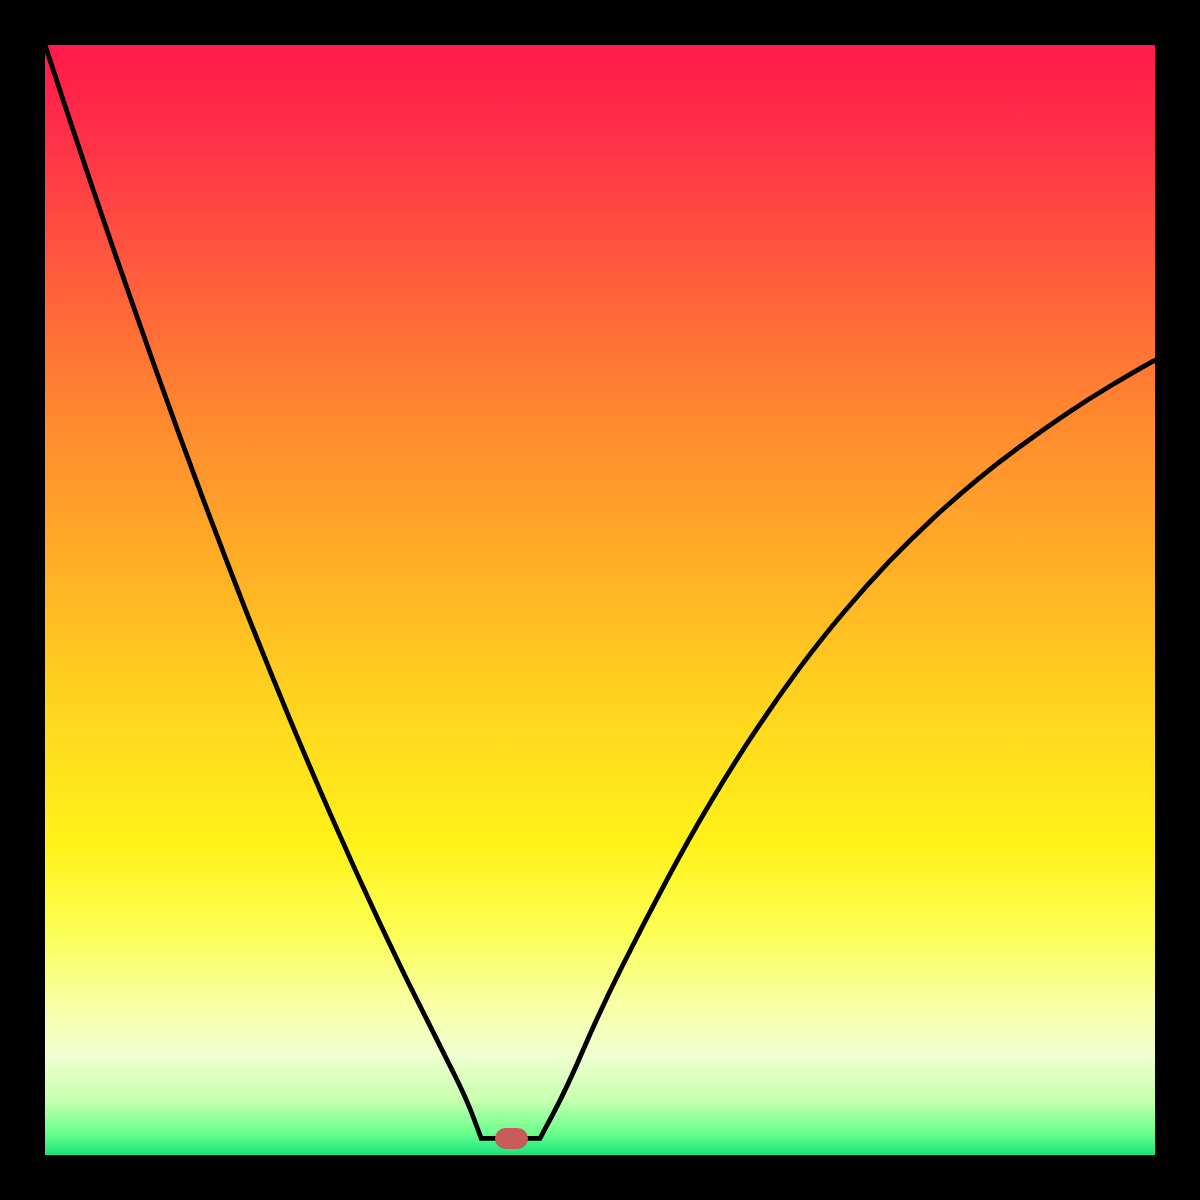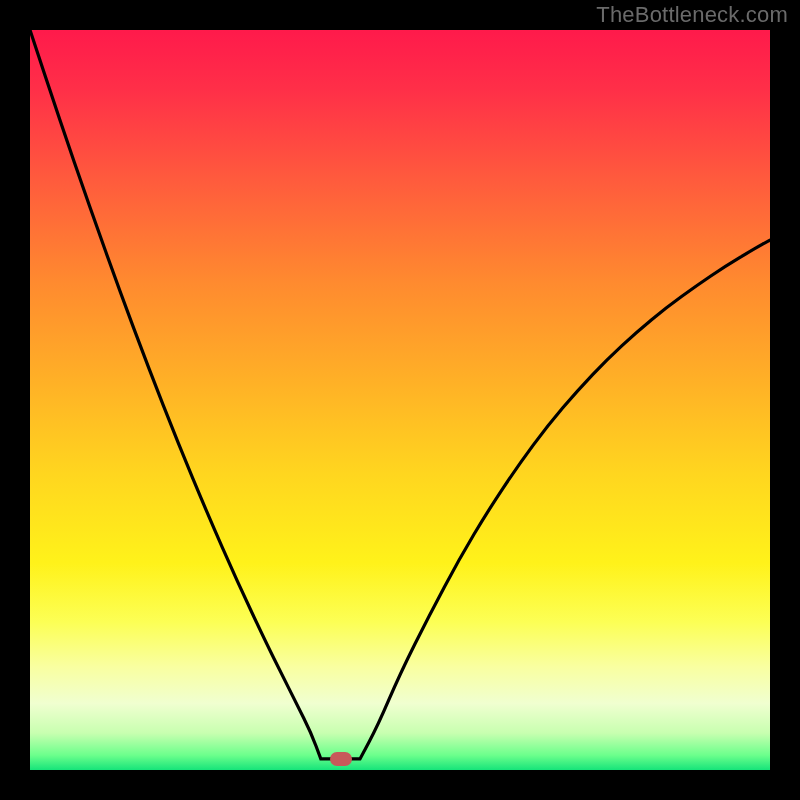--- a/index.html
+++ b/index.html
@@ -69,21 +69,20 @@
     border-radius: 9px;
     background: #c85a5a;
     transform: translate(-50%, -50%);
     z-index: 2;
   }
 </style>
 </head>
 <body>
 
 <div class="frame">
-  <div class="watermark">TheBottleneck.com</div>
 
   <div class="plot-area">
     <div class="gradient"></div>
 
     <svg class="curve" viewBox="0 0 740 740" preserveAspectRatio="none">
       <path id="curve-path" fill="none" stroke="#000000" stroke-width="3.2" stroke-linecap="round" d="M 0.0 0.0 Q 0.0 0.0 14.8 44.8 Q 29.6 89.5 44.4 132.5 Q 59.2 175.4 74.0 216.8 Q 88.8 258.3 103.6 297.9 Q 118.4 337.4 133.2 375.2 Q 148.0 412.9 162.8 448.4 Q 177.6 484.0 192.4 517.6 Q 207.2 551.3 222.0 582.8 Q 236.8 614.2 244.2 629.0 Q 251.6 643.8 259.0 658.6 Q 266.4 673.4 273.8 688.2 Q 281.2 703.0 286.0 716.0 Q 290.8 728.9 290.8 728.9 Q 290.8 728.9 310.4 728.9 Q 330.0 728.9 330.0 728.9 Q 330.0 728.9 338.9 712.3 Q 347.8 695.6 358.9 669.7 Q 370.0 643.8 384.8 614.2 Q 399.6 584.6 414.4 556.9 Q 429.2 529.1 444.0 504.3 Q 458.8 479.5 473.6 457.3 Q 488.4 435.1 503.2 415.1 Q 518.0 395.2 532.8 377.8 Q 547.6 360.4 562.4 344.8 Q 577.2 329.3 592.0 315.6 Q 606.8 301.9 621.6 289.7 Q 636.4 277.5 651.2 266.8 Q 666.0 256.0 680.8 246.0 Q 695.6 236.1 710.4 227.2 Q 725.2 218.3 732.6 214.2 T 740.0 210.2"></path>
     </svg>
 
     <div id="marker" class="marker" style="left: 310.8px; top: 728.9px; background: rgb(200, 90, 90);"></div>
   </div>

